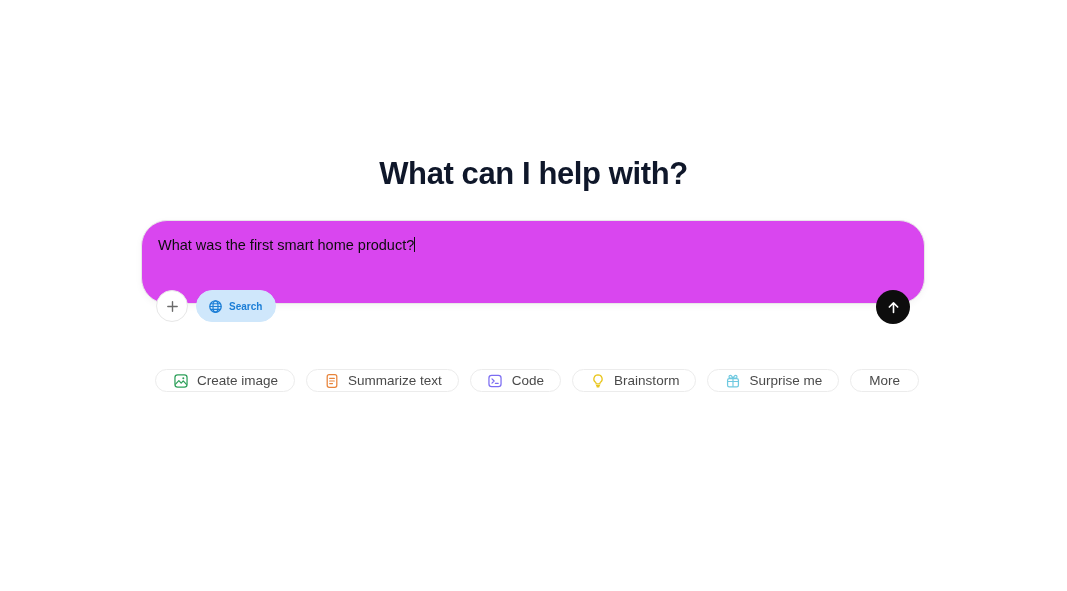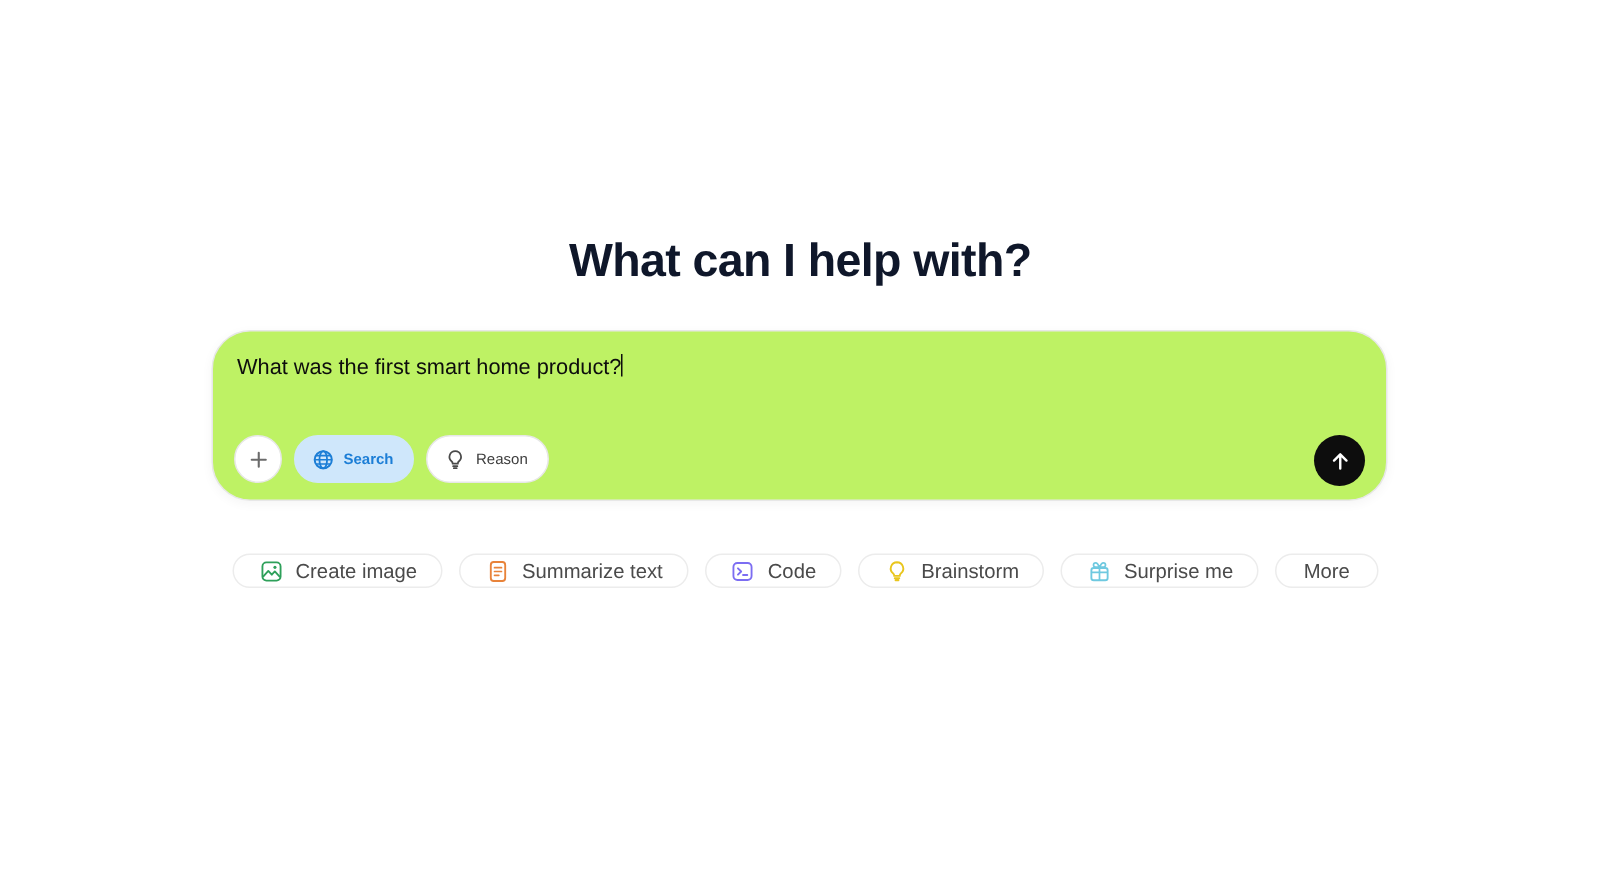--- a/index.html
+++ b/index.html
@@ -34,23 +34,23 @@
     color: #0f172a;
     line-height: 38px;
   }
 
   
   .composer {
     position: absolute;
     left: 141px;
     top: 220px;
     width: 784px;
-    height: 114px;
-    box-sizing: border-box;
-    background: #bef264;
+    height: 84px;
+    box-sizing: border-box;
+    background: #d946ef;
     border: 1px solid #e7e7e7;
     border-radius: 26px;
     box-shadow: 0 2px 7px rgba(0,0,0,0.045);
   }
 
   .composer-text {
     position: absolute;
     left: 16px;
     top: 14px;
     right: 60px;
@@ -189,29 +189,20 @@
         <span class="chip-icon">
           <svg width="15" height="15" viewBox="0 0 16 16" fill="none">
             <circle cx="8" cy="8" r="6.1" stroke="#1c7ed6" stroke-width="1.4"></circle>
             <ellipse cx="8" cy="8" rx="2.7" ry="6.1" stroke="#1c7ed6" stroke-width="1.3"></ellipse>
             <path d="M2.1 8h11.8M2.9 5h10.2M2.9 11h10.2" stroke="#1c7ed6" stroke-width="1.2"></path>
           </svg>
         </span>
         <span>Search</span>
       </div>
 
-      <div class="tool-pill">
-        <span class="chip-icon">
-          <svg width="15" height="15" viewBox="0 0 16 16" fill="none">
-            <path d="M8 1.9a4.1 4.1 0 0 0-2.5 7.35c.4.33.63.77.63 1.25v.3h3.74v-.3c0-.48.23-.92.63-1.25A4.1 4.1 0 0 0 8 1.9Z" stroke="#4a4a4a" stroke-width="1.25" stroke-linejoin="round"></path>
-            <path d="M6.5 12.6h3M7 14h2" stroke="#4a4a4a" stroke-width="1.25" stroke-linecap="round"></path>
-          </svg>
-        </span>
-        <span>Reason</span>
-      </div>
 
     </div>
 
     <div class="send-btn">
       <span class="chip-icon">
         <svg width="17" height="17" viewBox="0 0 18 18" fill="none">
           <path d="M9 14.2V4.3M4.6 8.5 9 4.1l4.4 4.4" stroke="#ffffff" stroke-width="1.7" stroke-linecap="round" stroke-linejoin="round"></path>
         </svg>
       </span>
     </div>

